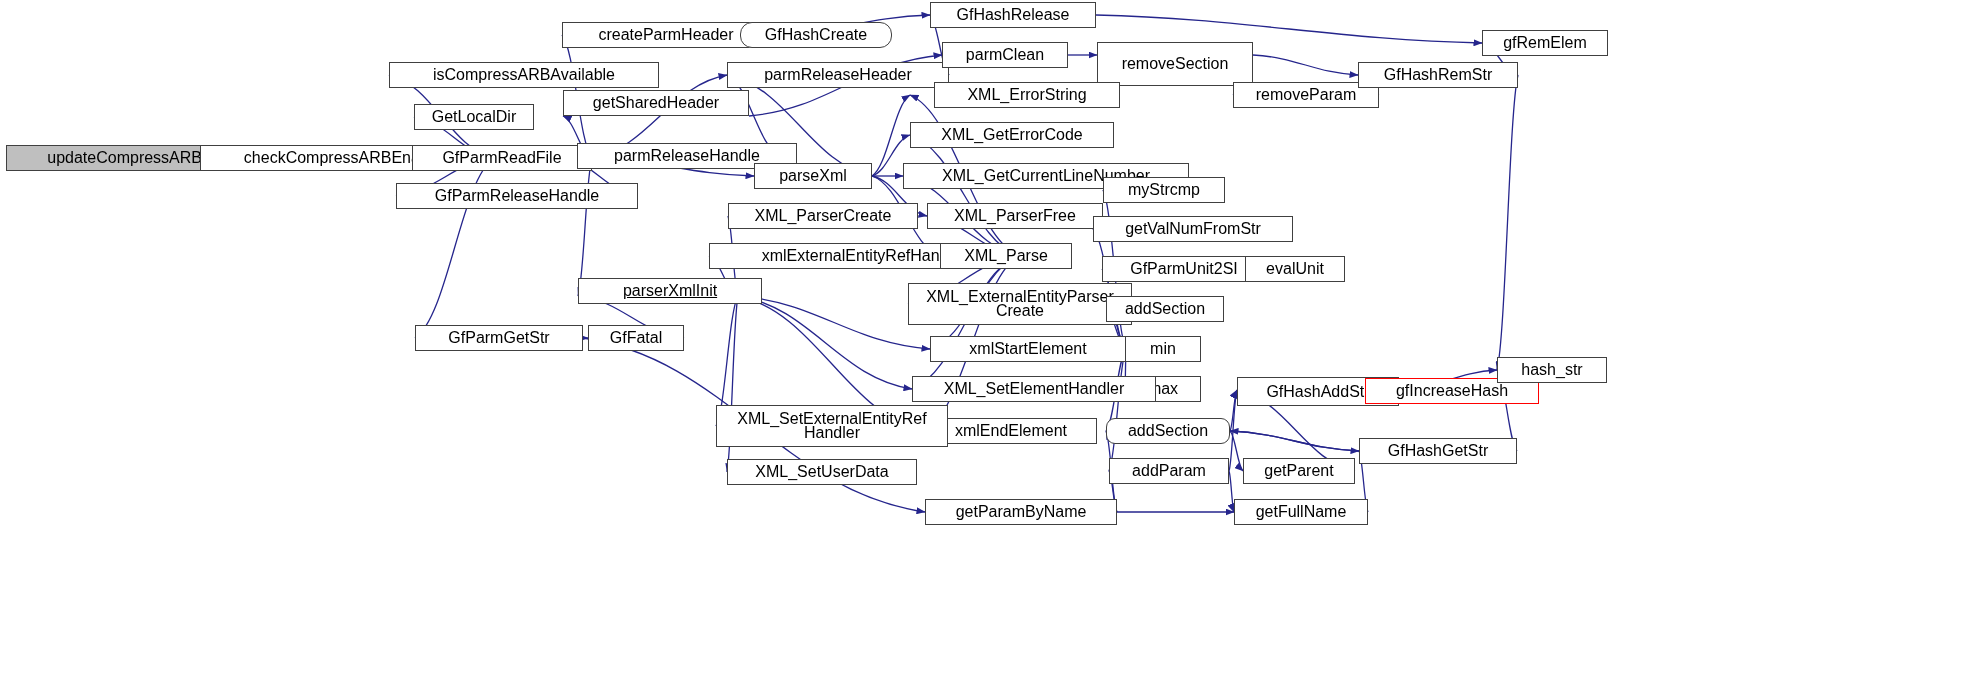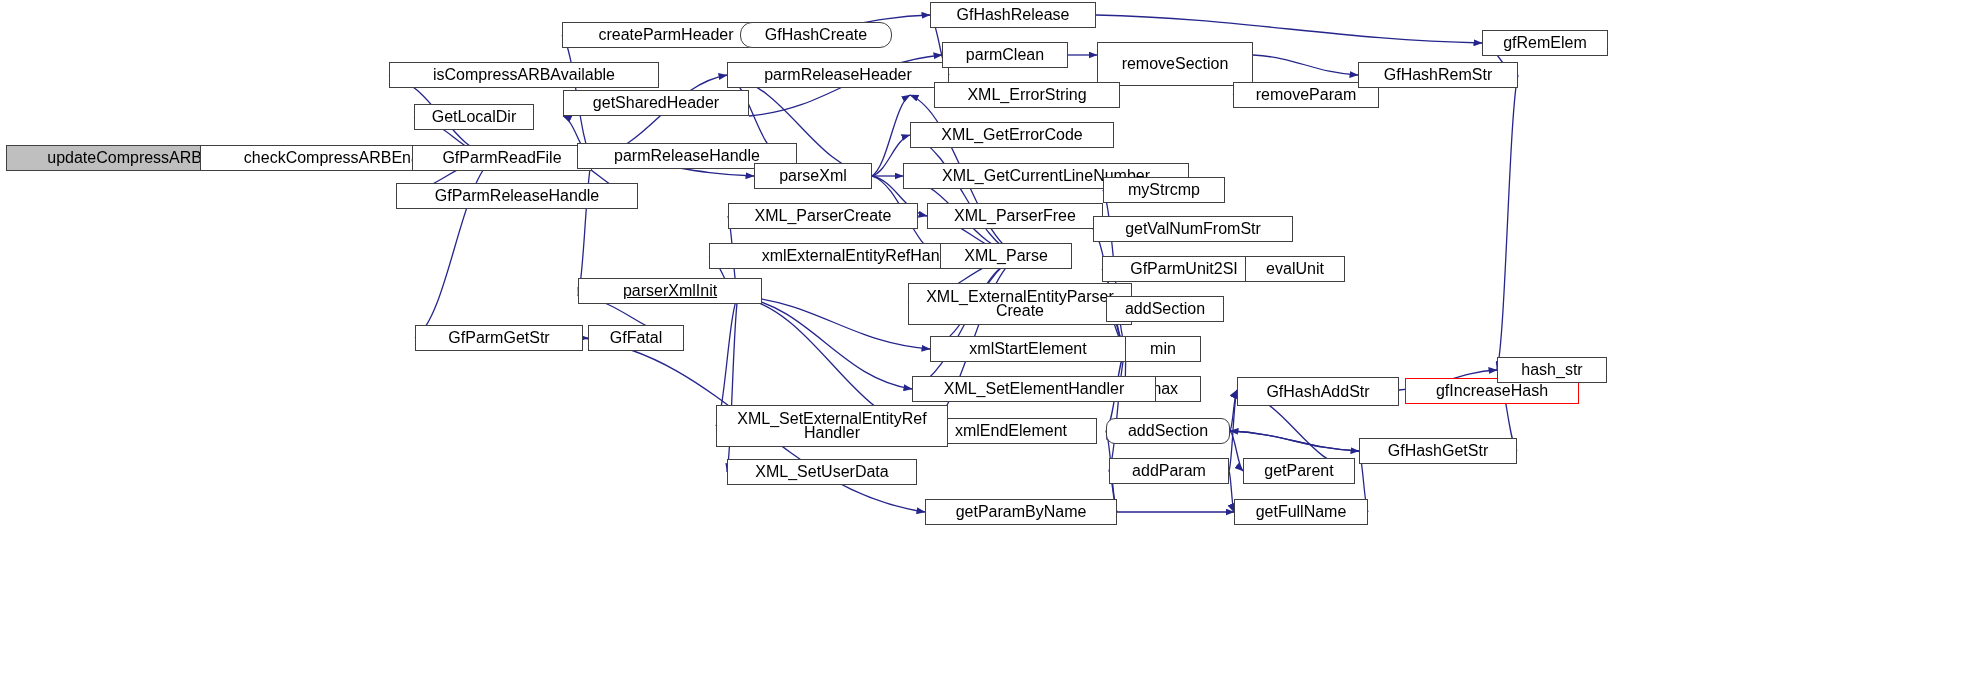--- a/index.html
+++ b/index.html
@@ -173,21 +173,21 @@
       <div class="node" style="left: 1106px; top: 296px; width: 118px; height: 26px;">addSection</div>
       <div class="node" style="left: 930px; top: 336px; width: 196px; height: 26px;">xmlStartElement</div>
       <div class="node" style="left: 1125px; top: 336px; width: 76px; height: 26px;">min</div>
       <div class="node" style="left: 1125px; top: 376px; width: 76px; height: 26px;">max</div>
       <div class="node" style="left: 912px; top: 376px; width: 244px; height: 26px;">XML_SetElementHandler</div>
       <div class="node" style="left: 925px; top: 418px; width: 172px; height: 26px;">xmlEndElement</div>
       <div class="node" style="left: 716px; top: 405px; width: 232px; height: 42px;">XML_SetExternalEntityRef
 Handler</div>
       <div class="node" style="left: 727px; top: 459px; width: 190px; height: 26px;">XML_SetUserData</div>
       <div class="node" style="left: 1237px; top: 377px; width: 162px; height: 29px;">GfHashAddStr</div>
-      <div class="node highlight" style="left: 1365px; top: 378px; width: 174px; height: 26px; margin-left: 40px;">gfIncreaseHash</div>
+      <div class="node highlight" style="left: 1365px; top: 378px; width: 174px; height: 26px;">gfIncreaseHash</div>
       <div class="node" style="left: 1497px; top: 357px; width: 110px; height: 26px;">hash_str</div>
       <div class="node" style="left: 1106px; top: 418px; width: 124px; height: 26px; border-radius: 9px;">addSection</div>
       <div class="node" style="left: 1109px; top: 458px; width: 120px; height: 26px;">addParam</div>
       <div class="node" style="left: 1243px; top: 458px; width: 112px; height: 26px;">getParent</div>
       <div class="node" style="left: 1359px; top: 438px; width: 158px; height: 26px;">GfHashGetStr</div>
       <div class="node" style="left: 925px; top: 499px; width: 192px; height: 26px;">getParamByName</div>
       <div class="node" style="left: 1234px; top: 499px; width: 134px; height: 26px;">getFullName</div>
     </div>
 </div>
 

